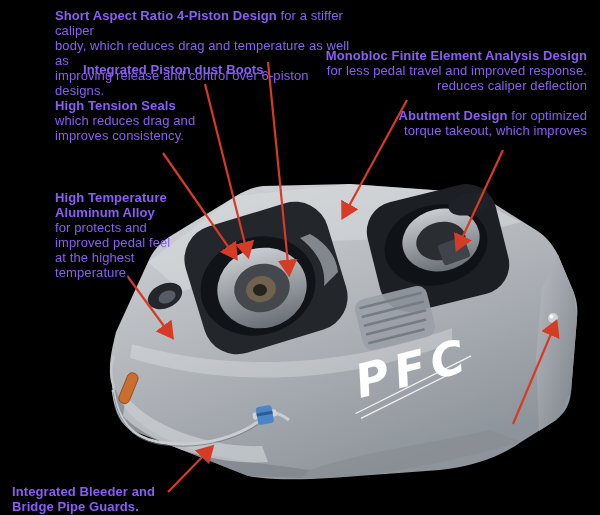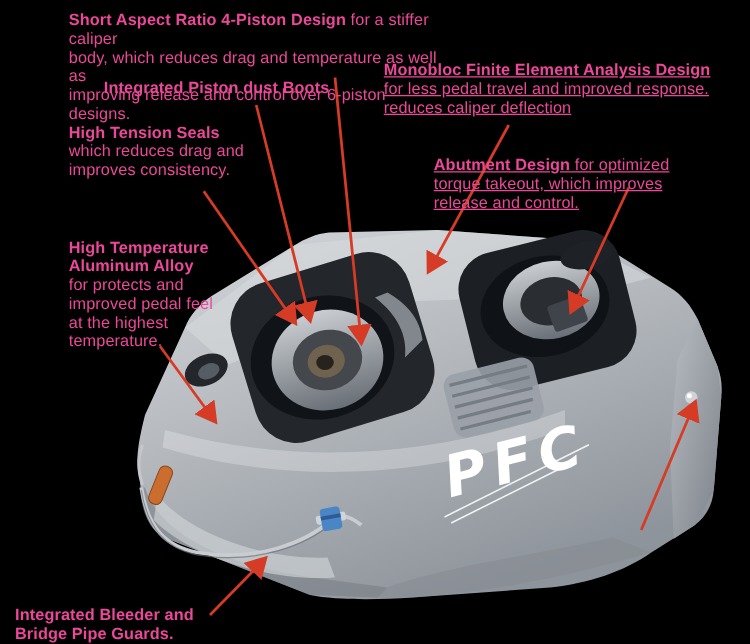--- a/index.html
+++ b/index.html
@@ -1,22 +1,22 @@
 <!DOCTYPE html>
 <html><head>
 <meta charset="utf-8">
 <style>
   html,body{margin:0;padding:0;background:#000;}
   .stage{position:relative;width:600px;height:515px;background:#000;overflow:hidden;
          font-family:"Liberation Sans",sans-serif;}
   .layer{position:absolute;left:0;top:0;width:600px;height:515px;}
-  .callout{position:absolute;font-size:13px;line-height:15px;color:#ec4899;letter-spacing:.1px;}
+  .callout{position:absolute;font-size:13px;line-height:15px;color:#8b5cf6;letter-spacing:.1px;}
   .callout .line{display:block;}
   .callout b{font-weight:700;}
-  .alignR{text-decoration:underline;}
+  .alignR{text-align:right;}
 </style>
 </head>
 <body>
 
 <div class="stage">
 
   <svg class="layer" viewBox="0 0 600 515">
     <defs>
       <linearGradient id="bodyGrad" x1="0" y1="0" x2="0.55" y2="1">
         <stop offset="0" stop-color="#d4d7da"></stop>
@@ -148,24 +148,23 @@
     <span class="line">at the highest</span>
     <span class="line">temperature.</span>
   </div>
 
   <div class="callout alignR" style="right:13px;top:48px;width:280px;">
     <span class="line"><b>Monobloc Finite Element Analysis Design</b></span>
     <span class="line">for less pedal travel and improved response.</span>
     <span class="line">reduces caliper deflection</span>
   </div>
 
-  <div class="callout alignR" style="right:13px;top:124px;width:240px;">
+  <div class="callout alignR" style="right:13px;top:108px;width:240px;">
     <span class="line"><b>Abutment Design</b><span> for optimized</span></span>
     <span class="line">torque takeout, which improves</span>
-    <span class="line">release and control.</span>
   </div>
 
 
   <div class="callout" style="left:12px;top:484px;">
     <span class="line"><b>Integrated Bleeder and</b></span>
     <span class="line"><b>Bridge Pipe Guards.</b></span>
   </div>
 
 </div>
 

